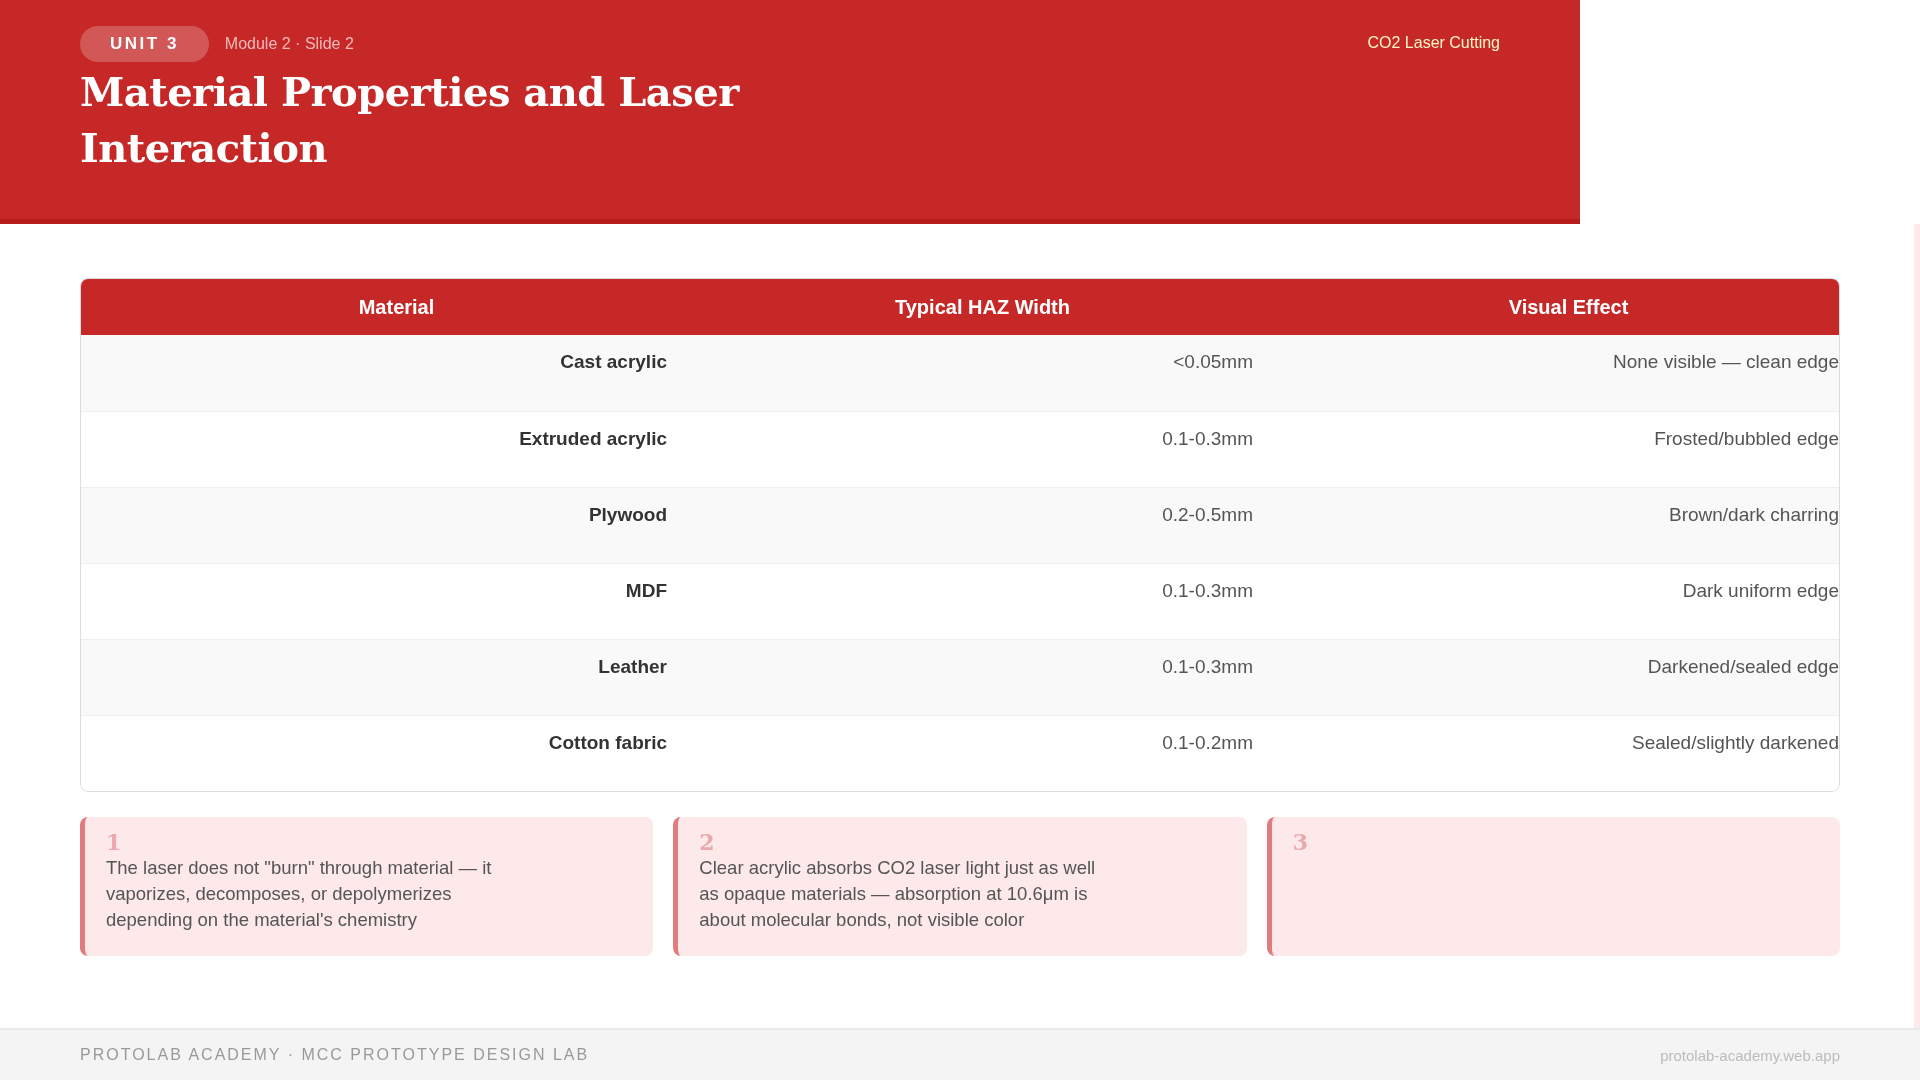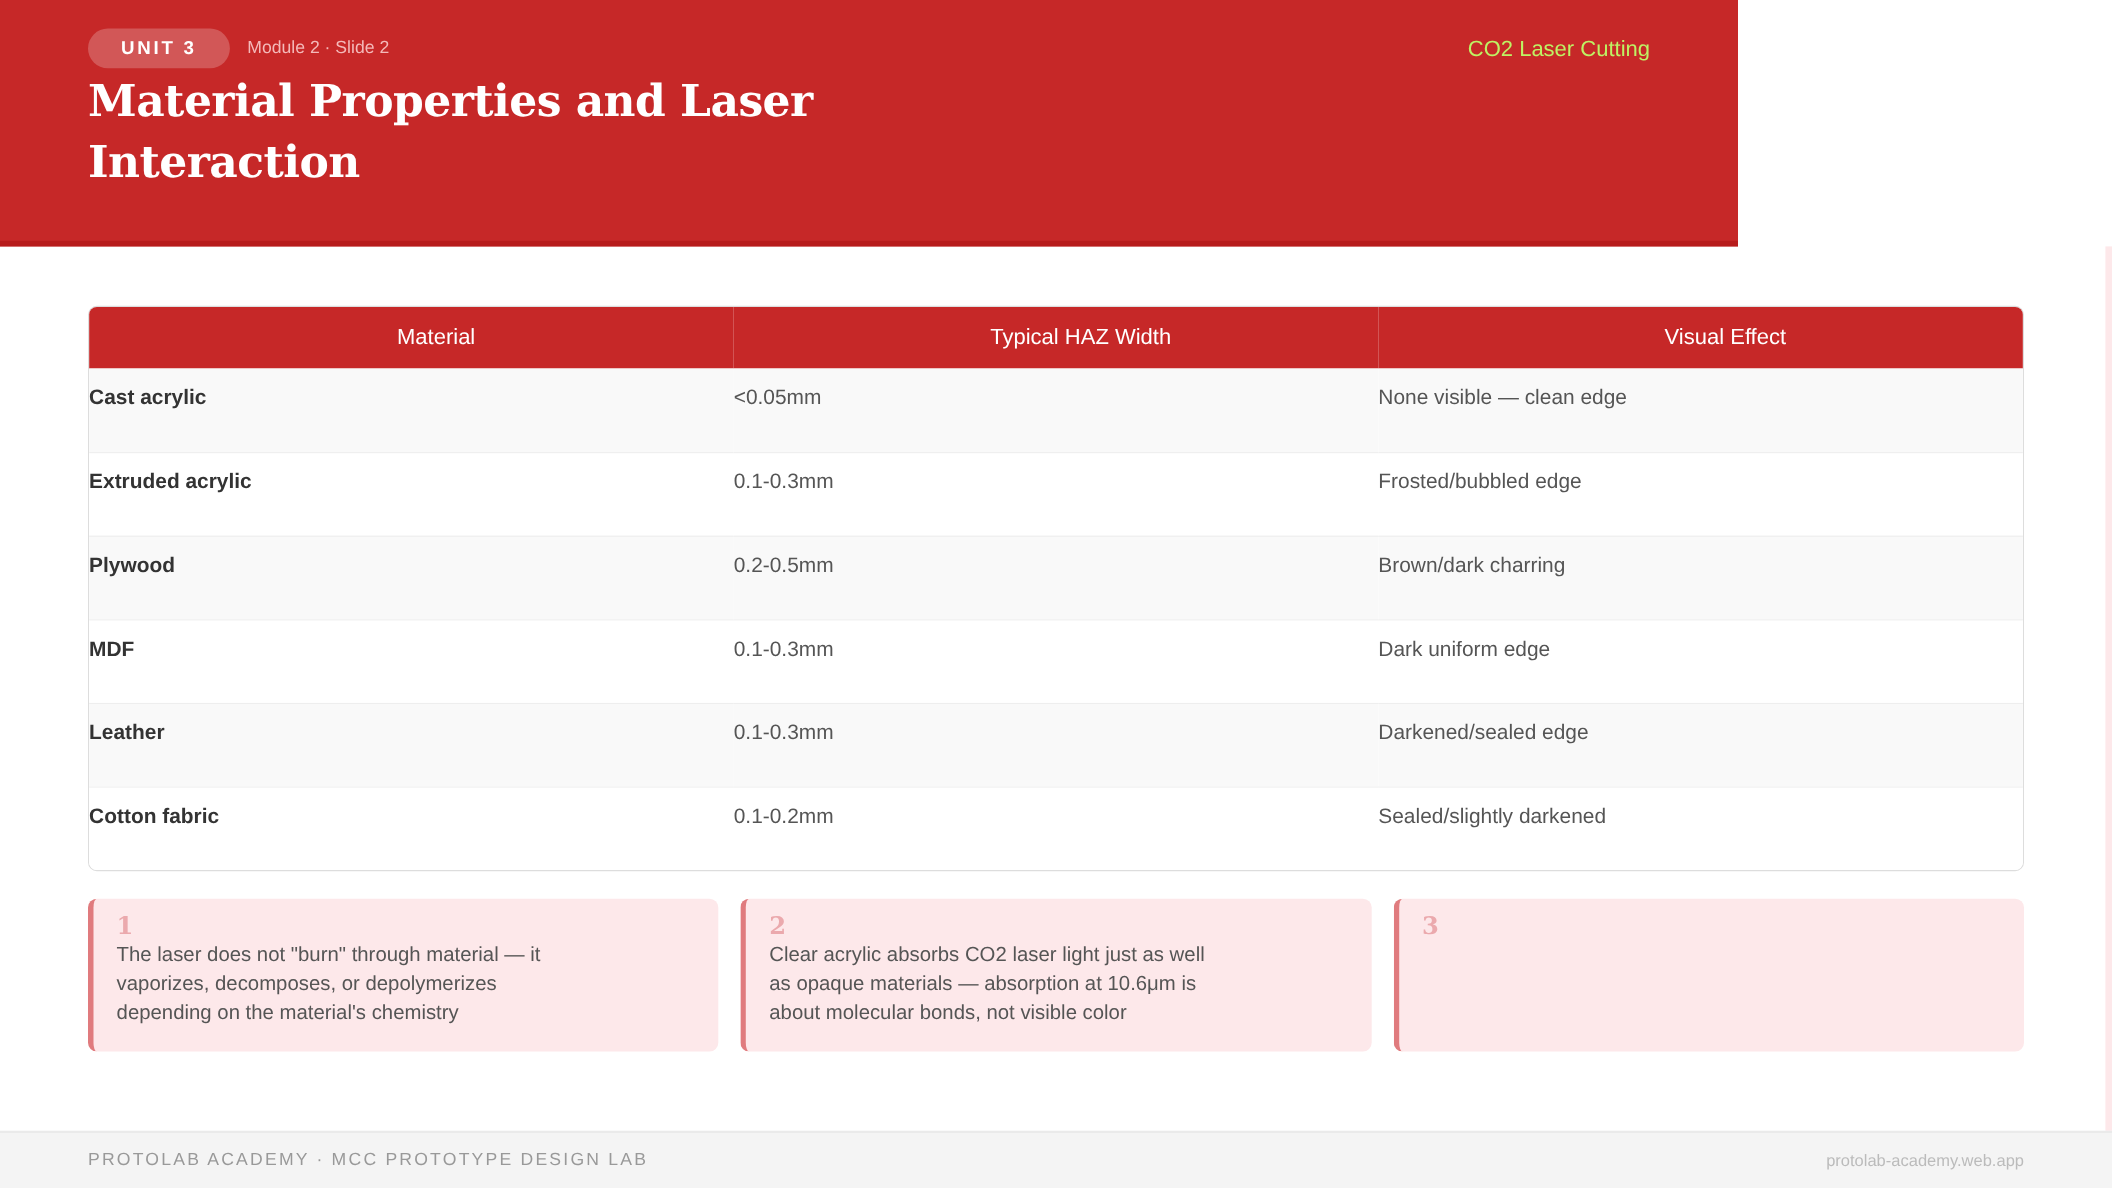--- a/index.html
+++ b/index.html
@@ -12,44 +12,44 @@
       border-bottom: 5px solid #b71c1c;
     }
     .meta-row { position: absolute; left: 80px; top: 26px; display: flex; align-items: center; }
     .unit-badge {
       height: 36px; padding: 0 30px; border-radius: 18px;
       background: rgba(255,255,255,0.22);
       color: #ffffff; font-weight: bold; font-size: 17px; letter-spacing: 2.5px;
       display: flex; align-items: center;
     }
     .module-text { margin-left: 16px; color: #f4b9b9; font-size: 16px; }
-    .header-right { position: absolute; right: 80px; top: 34px; color: #bef264; font-size: 20px; }
+    .header-right { position: absolute; right: 80px; top: 34px; color: #fef9c3; font-size: 16px; }
     .title {
       position: absolute; left: 80px; top: 64px; width: 900px;
       font-family: "DejaVu Serif", "Liberation Serif", serif;
       font-weight: bold; font-size: 40px; line-height: 56px; color: #ffffff;
       letter-spacing: -0.5px;
     }
 
     .scroll-track {
       position: absolute; left: 1914px; top: 224px; width: 6px; height: 804px;
       background: #fde8ea;
     }
 
     .table-wrap {
       position: absolute; left: 80px; top: 278px; width: 1760px; height: 514px;
       border: 1px solid #dddddd; border-radius: 8px; overflow: hidden; background: #fff;
     }
     table { width: 100%; border-collapse: collapse; table-layout: fixed; }
     thead th {
-      background: #c62828; color: #ffffff; font-size: 20px; font-weight: normal;
+      background: #c62828; color: #ffffff; font-size: 20px; font-weight: bold;
       height: 56px;  padding-left: 45px;
     }
     tbody td {
-      height: 76px; vertical-align: top; padding-top: 16px; text-align: left;
+      height: 76px; vertical-align: top; padding-top: 16px; text-align: right;
       font-size: 19px; color: #555; border-top: 1px solid #eeeeee;
     }
     tbody tr:first-child td { border-top: none; }
     tbody tr:nth-child(odd) td { background: #f9f9f9; }
     tbody tr:nth-child(even) td { background: #ffffff; }
     td.material { font-weight: bold; color: #333; }
 
     .callouts { position: absolute; left: 80px; top: 817px; width: 1760px; display: flex; gap: 20px; }
     .callout {
       flex: 1; height: 139px; background: #fde8ea; border-radius: 8px;

